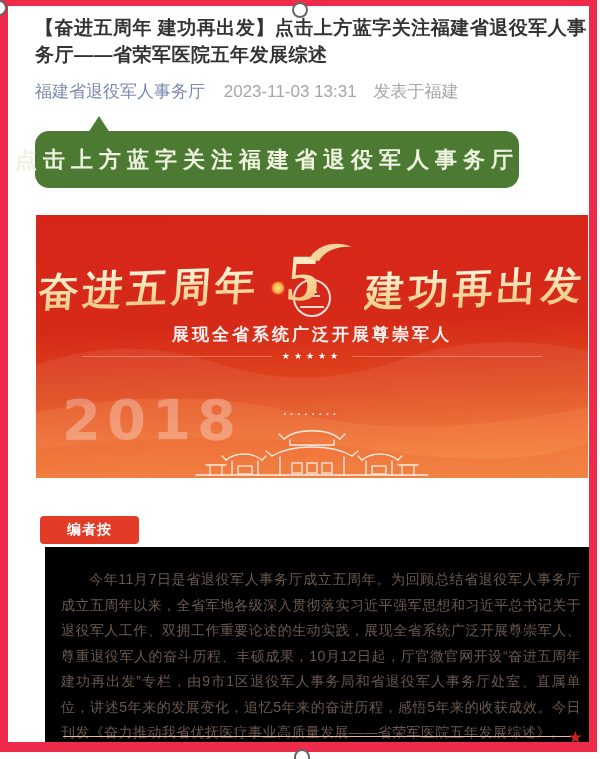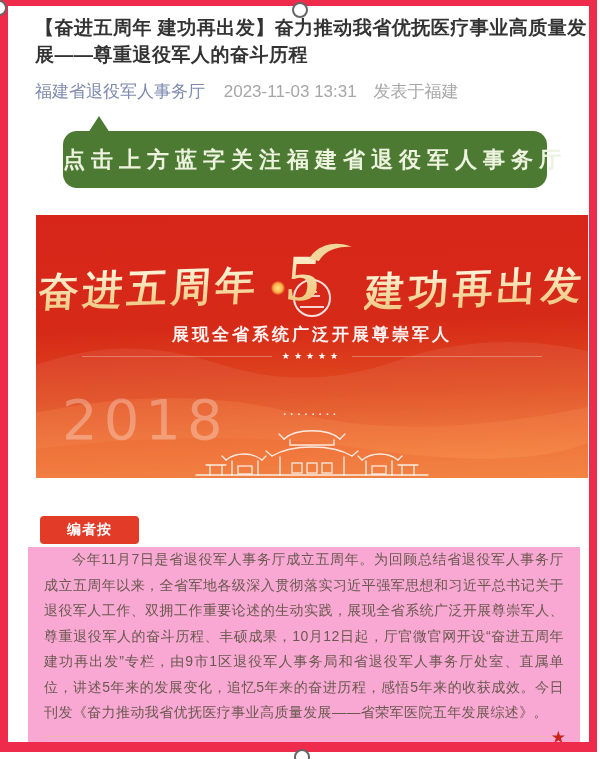--- a/index.html
+++ b/index.html
@@ -8,21 +8,21 @@
 
   
   .title{position:absolute;left:35px;top:14px;width:556px;margin:0;
     font-size:19px;line-height:27px;font-weight:bold;color:#333;letter-spacing:.5px;}
   .byline{position:absolute;left:35px;top:80px;width:540px;font-size:17px;white-space:nowrap;}
   .byline .account{color:#7c89ad;margin-right:14px;}
   .byline .meta{color:#a6a6a6;margin-right:12px;}
 
   
   .bubble{position:absolute;left:35px;top:131px;width:484px;height:57px;background:#4d7a33;
-    border-radius:14px;display:flex;align-items:center;justify-content:flex-start;margin-left:28px;}
+    border-radius:14px;display:flex;align-items:center;justify-content:flex-end;}
   .bubble .txt{font-family:"Liberation Serif","DejaVu Serif",serif;font-weight:bold;
     font-size:22px;color:#edf3df;letter-spacing:6px;white-space:nowrap;}
   .bubble-tail{position:absolute;left:88px;top:116px;width:0;height:0;
     border-left:11px solid transparent;border-right:11px solid transparent;border-bottom:17px solid #4d7a33;}
 
   
   .poster{position:absolute;left:36px;top:215px;width:552px;height:263px;overflow:hidden;
     background:linear-gradient(178deg,#d7251a 0%,#d62a18 42%,#e04a1e 66%,#ef6e2e 86%,#f58a3c 100%);}
   .poster svg.waves{position:absolute;left:0;top:0;width:100%;height:100%;}
   .slogan-row{position:absolute;left:0;top:34px;width:100%;display:flex;align-items:center;justify-content:center;gap:14px;}
@@ -42,51 +42,51 @@
   .logo5 .five{position:absolute;left:14px;top:-4px;font-size:66px;line-height:66px;font-weight:bold;
     font-family:"Liberation Serif","DejaVu Serif",serif;transform:skewX(-5deg);
     background:linear-gradient(180deg,#fff6dd 5%,#f4d293 60%,#ecc071 100%);
     -webkit-background-clip:text;background-clip:text;color:transparent;}
   .logo5 svg.swoosh{position:absolute;left:34px;top:-10px;}
   .poster-sub{position:absolute;left:0;top:108px;width:100%;text-align:center;
     font-size:17px;font-weight:bold;color:rgba(255,255,255,.95);letter-spacing:3px;}
   .stars-row{position:absolute;left:0;top:136px;width:100%;display:flex;align-items:center;justify-content:center;gap:10px;}
   .stars-row .ln{width:190px;height:1px;background:rgba(255,255,255,.3);}
   .stars-row .stars{font-size:9px;color:#fff;letter-spacing:4px;white-space:nowrap;}
-  .year{position:absolute;top:172px;font-size:56px;font-weight:normal;color:rgba(255,255,255,.3);
+  .year{position:absolute;top:172px;font-size:56px;font-weight:bold;color:rgba(255,255,255,.3);
     font-family:"DejaVu Sans",sans-serif;letter-spacing:6px;}
   .year.left{left:26px;} .year.right{right:14px;}
   .arched{position:absolute;left:0;top:196px;width:100%;text-align:center;font-size:6px;
     color:rgba(255,255,255,.9);letter-spacing:5px;}
   .hall{position:absolute;left:156px;top:200px;}
 
   
   .note-label{position:absolute;left:40px;top:516px;background:#e23b28;color:#fff;
     font-size:14px;font-weight:bold;padding:5px 27px;border-radius:4px;letter-spacing:1px;}
-  .note-box{position:absolute;left:28px;top:547px;width:552px;height:198px;background:#f9a8d4;box-sizing:border-box;
-    padding:0 16px 26px 16px;}
+  .note-box{position:absolute;left:45px;top:547px;width:552px;height:198px;background:#000000;box-sizing:border-box;
+    padding:20px 16px 26px 16px;}
   .note-box p{margin:0;font-size:14px;line-height:25.5px;color:#6a594e;text-align:justify;text-indent:2em;letter-spacing:.4px;}
   .note-divider{position:absolute;left:18px;right:26px;bottom:8px;height:1px;background:#efb6ad;}
   .note-star{position:absolute;right:14px;bottom:-1px;color:#c8241b;font-size:17px;line-height:17px;}
 
   
   .frame{position:absolute;left:0;top:0;width:597px;height:752px;box-sizing:border-box;
     border:8px solid #ee2b4b;border-top-width:6px;border-bottom-width:10px;pointer-events:none;z-index:50;}
   .handle{position:absolute;width:16px;height:16px;border-radius:50%;background:#fff;
     border:2px solid #666;box-sizing:border-box;z-index:60;}
   .handle.tc{left:292px;top:2px;}
   .handle.tl{left:-9px;top:0px;}
   .handle.bc{left:294px;top:749px;}
 </style>
 </head>
 <body>
 
 <div class="page">
 
-  <h1 class="title">【奋进五周年 建功再出发】奋力推动我省优抚医疗事业高质量发展——尊重退役军人的奋斗历程</h1>
+  <h1 class="title">【奋进五周年 建功再出发】点击上方蓝字关注福建省退役军人事务厅——省荣军医院五年发展综述</h1>
 
   <div class="byline">
     <span class="account">福建省退役军人事务厅</span>
     <span class="meta">2023-11-03 13:31</span>
     <span class="meta">发表于福建</span>
   </div>
 
   <div class="bubble-tail"></div>
   <div class="bubble">
     <span class="txt">点击上方蓝字关注福建省退役军人事务厅</span>

